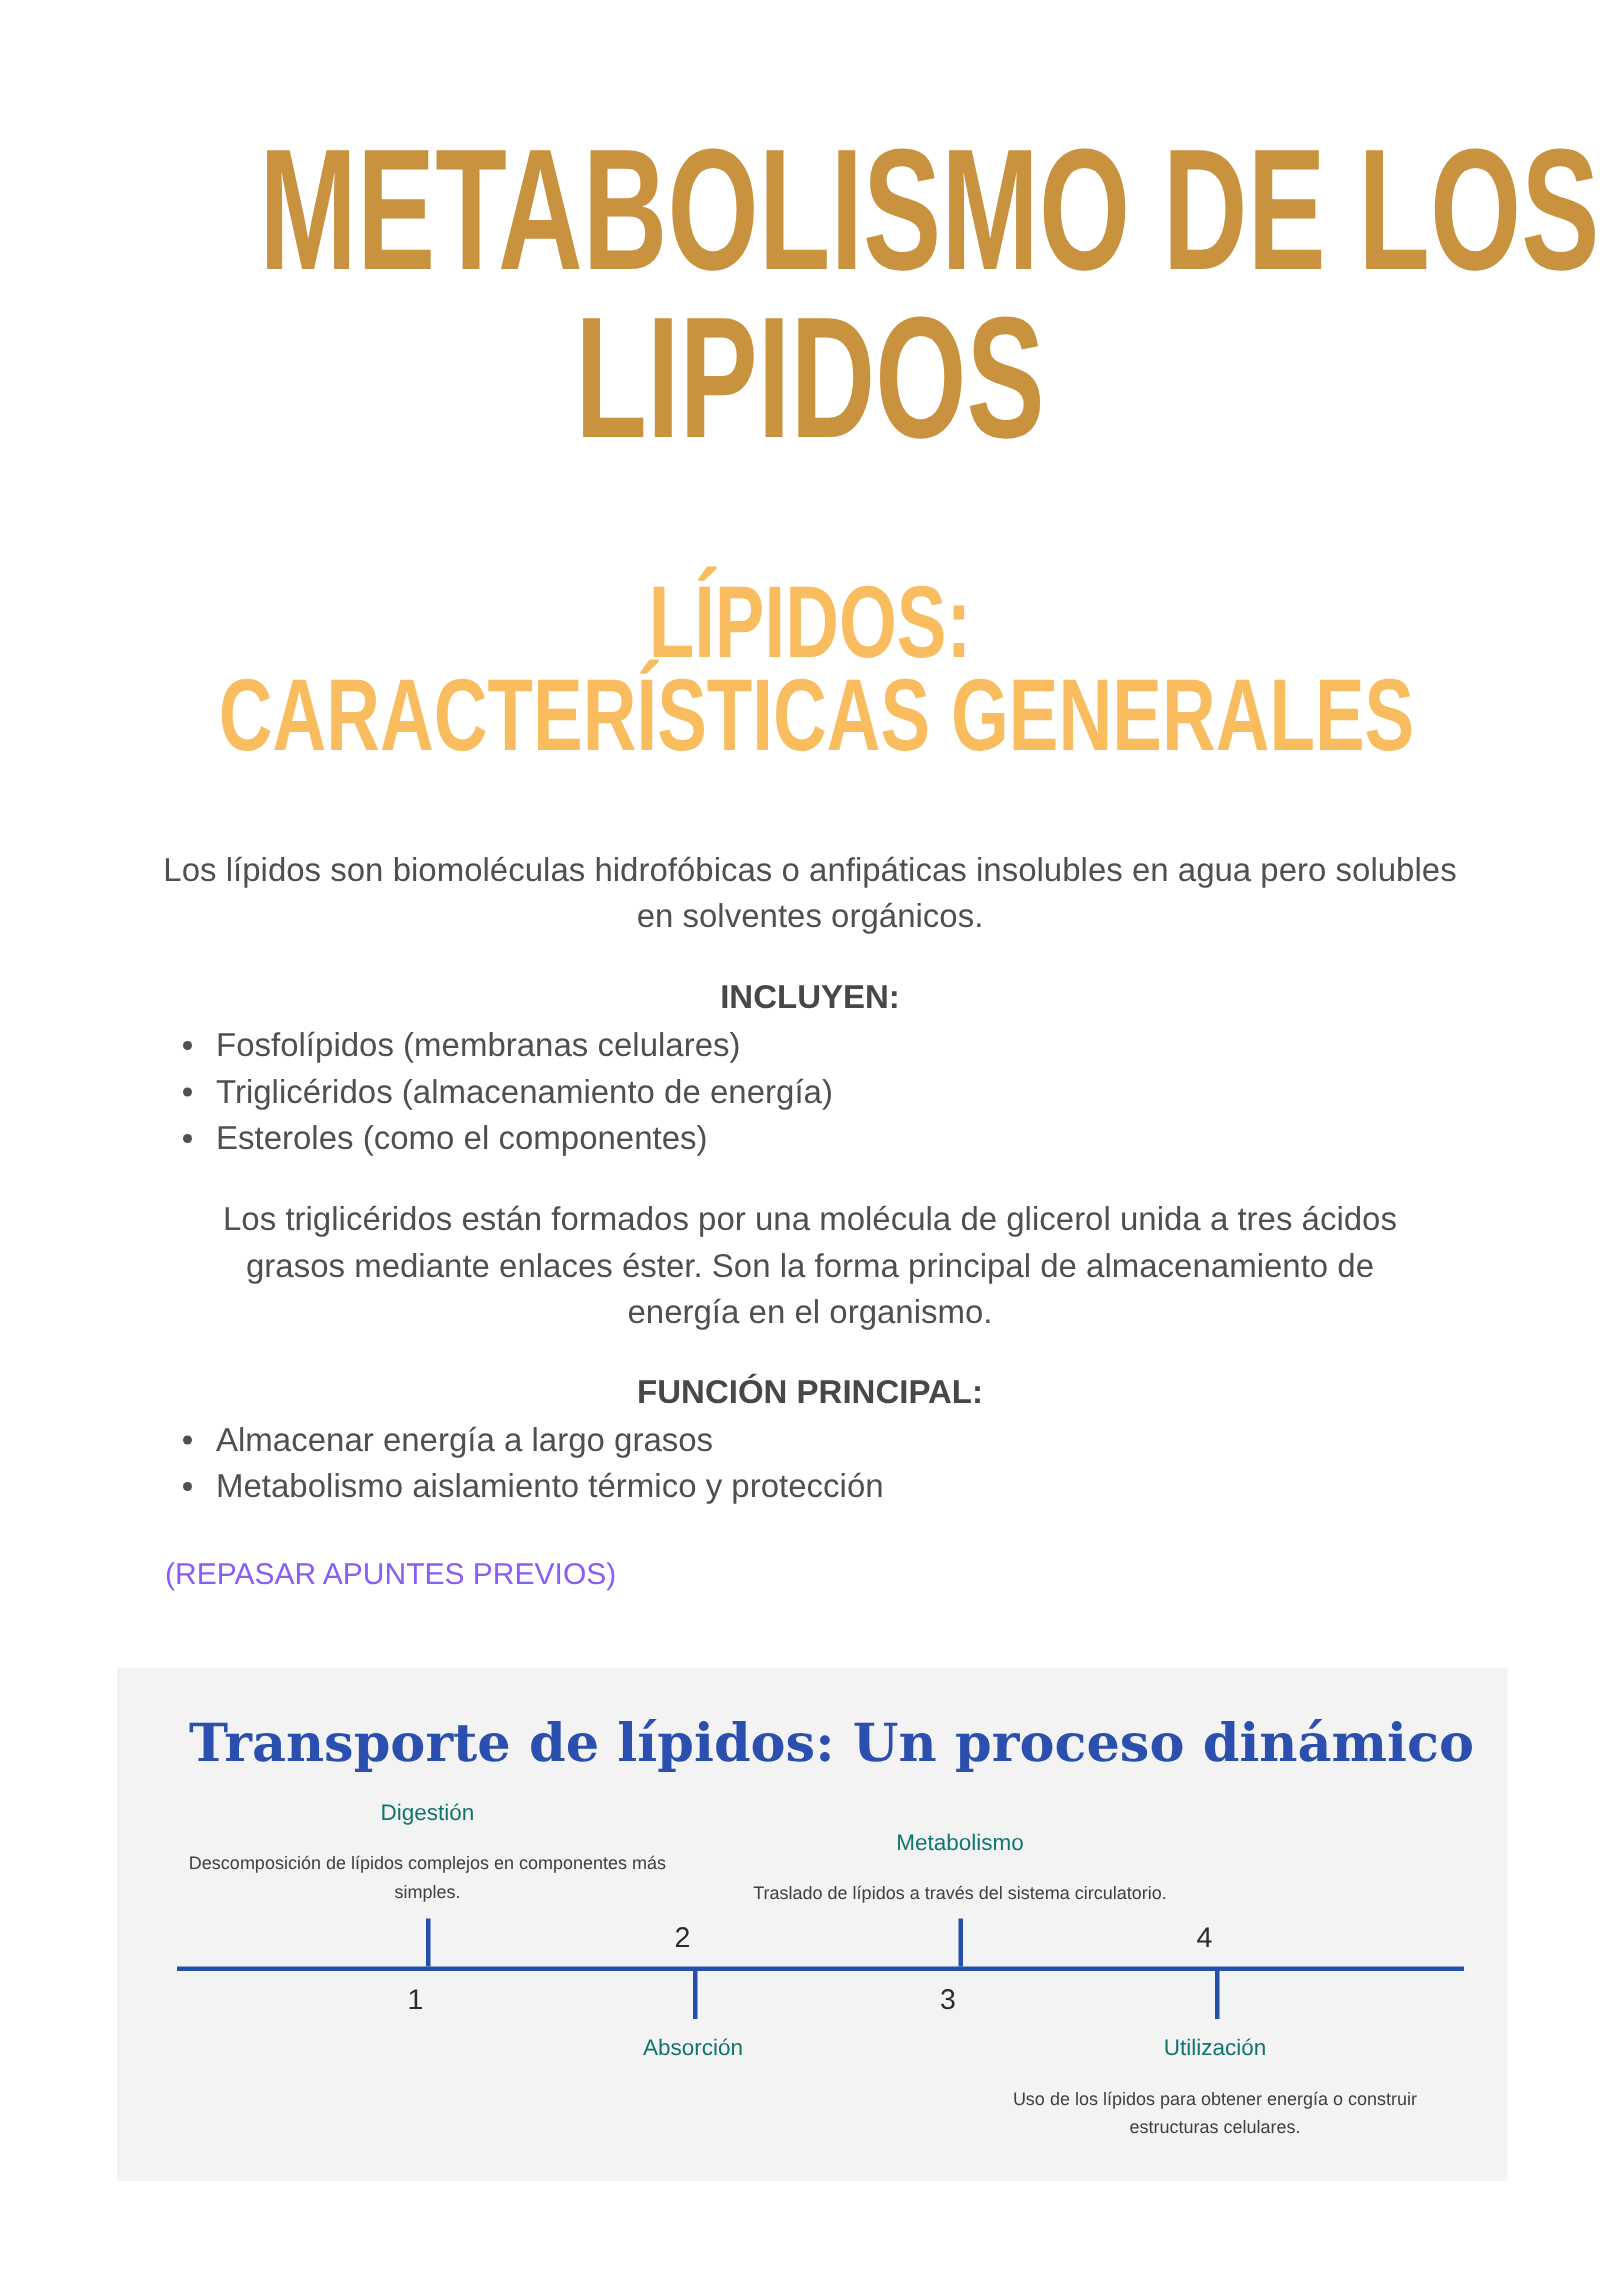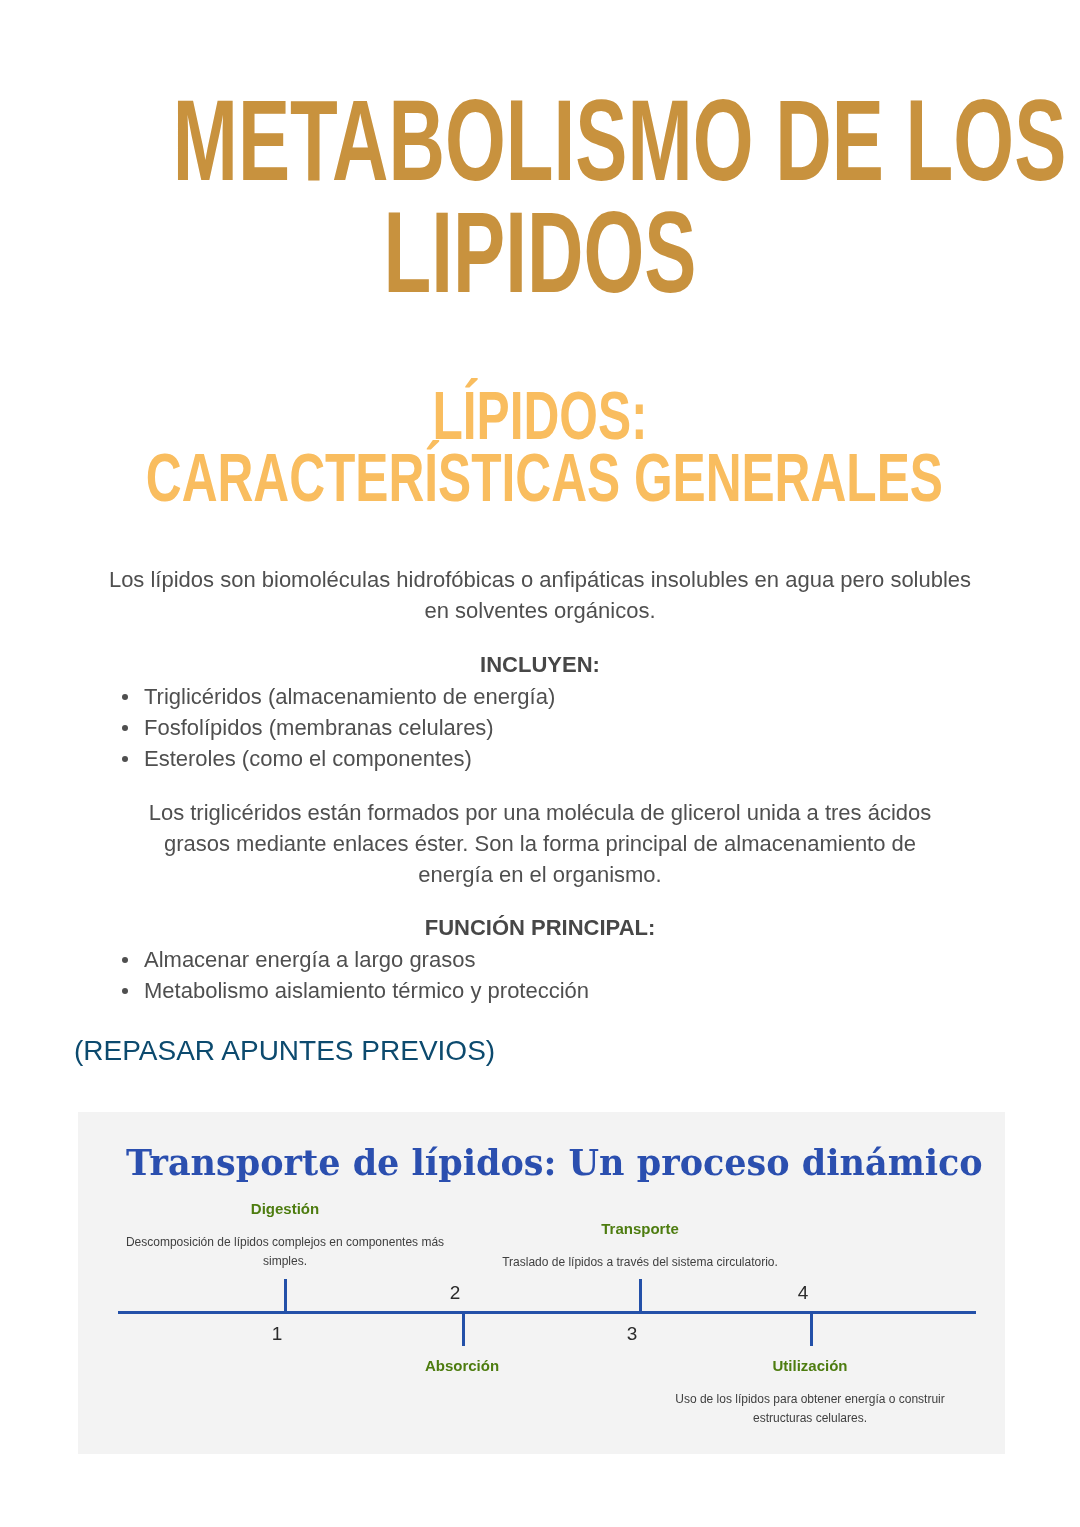--- a/index.html
+++ b/index.html
@@ -73,24 +73,24 @@
   }
   .tri-para {
     margin:24px auto 0;
     max-width:790px;
     text-align:center;
     font-size:22px;
     line-height:31px;
   }
   .func-heading { margin-top:22px; }
   .note {
-    margin:30px 0 0 74px;
-    font-size:28px;
-    line-height:31px;
-    color:#0c4a6e;
+    margin:30px 0 0 110px;
+    font-size:20px;
+    line-height:31px;
+    color:#8b5cf6;
   }
 
   
   .figure {
     position:relative;
     margin:46px 0 0 78px;
     width:927px;
     height:342px;
     background:#F3F3F3;
   }
@@ -104,22 +104,22 @@
     letter-spacing:0px;
     white-space:nowrap;
   }
   .stage {
     position:absolute;
     text-align:center;
     transform:translateX(-50%);
   }
   .stage-label {
     font-size:15px;
-    font-weight:700;
-    color:#4d7c0f;
+    font-weight:400;
+    color:#0f766e;
     margin-bottom:9px;
   }
   .stage-desc {
     font-size:12px;
     line-height:19px;
     color:#404040;
     margin:16px auto;
   }
   .axis {
     position:absolute;
@@ -153,25 +153,25 @@
   <div>CARACTERÍSTICAS GENERALES</div>
 </h2>
 
 <p class="intro">Los lípidos son biomoléculas hidrofóbicas o anfipáticas insolubles en agua pero solubles en solventes orgánicos.</p>
 
 <div class="center-heading">INCLUYEN:</div>
 
 <ul class="bullets">
   <li>
     <span class="bullet-dot"></span>
+    <span>Fosfolípidos (membranas celulares)</span>
+  </li>
+  <li>
+    <span class="bullet-dot"></span>
     <span>Triglicéridos (almacenamiento de energía)</span>
-  </li>
-  <li>
-    <span class="bullet-dot"></span>
-    <span>Fosfolípidos (membranas celulares)</span>
   </li>
   <li>
     <span class="bullet-dot"></span>
     <span>Esteroles (como el componentes)</span>
   </li>
 </ul>
 
 <p class="tri-para">Los triglicéridos están formados por una molécula de glicerol unida a tres ácidos grasos mediante enlaces éster. Son la forma principal de almacenamiento de energía en el organismo.</p>
 
 <div class="center-heading func-heading">FUNCIÓN PRINCIPAL:</div>
@@ -190,21 +190,21 @@
 <p class="note">(REPASAR APUNTES PREVIOS)</p>
 
 <div class="figure">
   <div class="figure-title">Transporte de lípidos: Un proceso dinámico</div>
 
   <div class="stage" style="left:207px; top:88px; width:340px;">
     <div class="stage-label">Digestión</div>
     <div class="stage-desc" style="max-width:340px;">Descomposición de lípidos complejos en componentes más simples.</div>
   </div>
   <div class="stage" style="left:562px; top:108px; width:460px;">
-    <div class="stage-label">Transporte</div>
+    <div class="stage-label">Metabolismo</div>
     <div class="stage-desc" style="max-width:460px;">Traslado de lípidos a través del sistema circulatorio.</div>
   </div>
 
   <div class="axis"></div>
   <div class="stem" style="left:206px; top:167px; height:32px;"></div>
   <div class="stem" style="left:384px; top:202px; height:32px;"></div>
   <div class="stem" style="left:561px; top:167px; height:32px;"></div>
   <div class="stem" style="left:732px; top:202px; height:32px;"></div>
 
   <div class="tl-number" style="left:188px; top:211px;">1</div>

